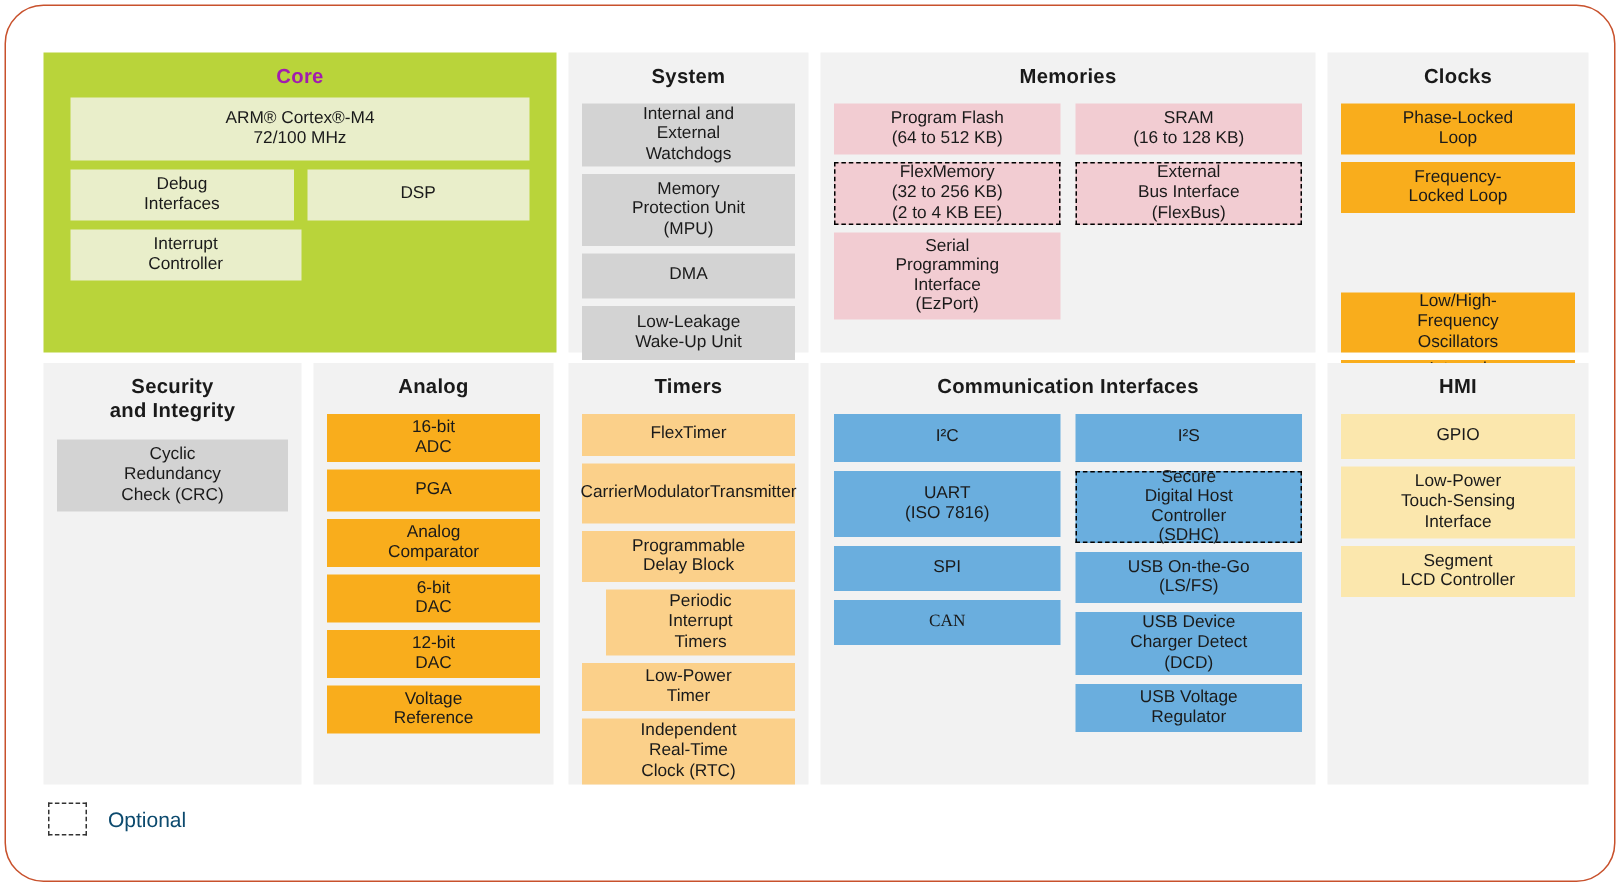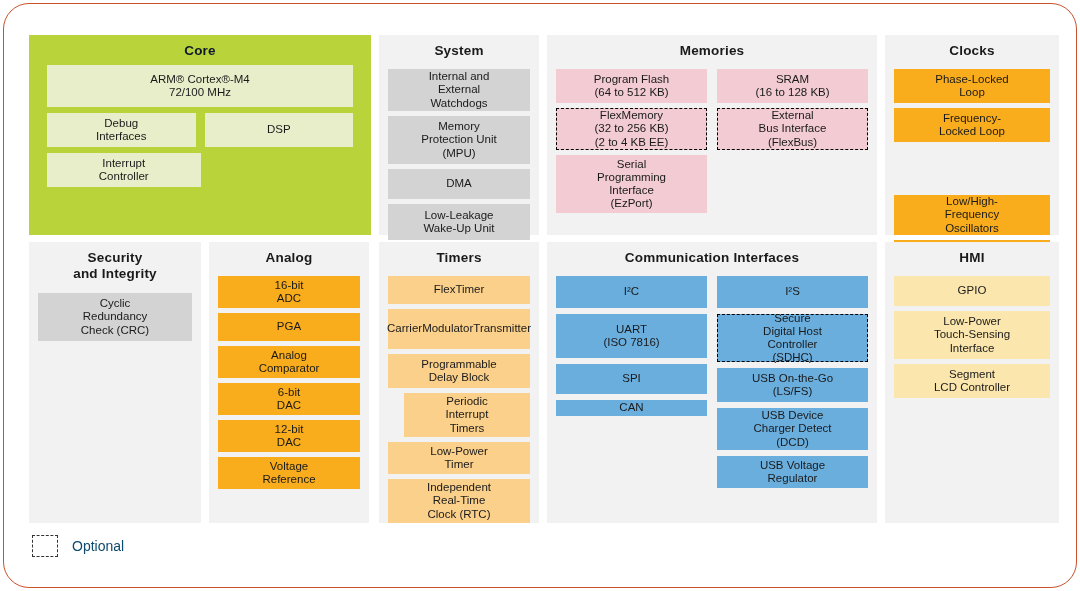--- a/index.html
+++ b/index.html
@@ -38,21 +38,21 @@
 
   .panel-title {
     text-align: center;
     font-size: 13.5px;
     font-weight: bold;
     color: #1a1a1a;
     padding-top: 8px;
     padding-bottom: 7px;
     letter-spacing: 0.2px;
   }
-  .panel.core .panel-title { color: #0f172a; }
+  .panel.core .panel-title { color: #a21caf; }
 
   .panel-body {
     position: relative;
     padding: 4px 9px;
   }
   .panel-body.two-col {
     display: flex;
     gap: 10px;
   }
   .col { flex: 1 1 0; display: flex; flex-direction: column; gap: 5px; }
@@ -308,21 +308,21 @@
             <div class="blk c-blue" style="flex-direction: column; height: 32px;">
               <span>I²C</span>
             </div>
             <div class="blk c-blue" style="flex-direction: column; height: 44px;">
               <span>UART</span>
               <span>(ISO 7816)</span>
             </div>
             <div class="blk c-blue" style="flex-direction: column; height: 30px;">
               <span>SPI</span>
             </div>
-            <div class="blk c-blue" style="flex-direction: column; height: 16px;">
+            <div class="blk c-blue" style="flex-direction: column; height: 30px; font-family: Liberation Serif, serif;">
               <span>CAN</span>
             </div>
           </div>
         <div class="col gap6" id="comm-right">
             <div class="blk c-blue" style="flex-direction: column; height: 32px;">
               <span>I²S</span>
             </div>
             <div class="blk c-blue dashed" style="flex-direction: column; height: 48px;">
               <span>Secure</span>
               <span>Digital Host</span>

